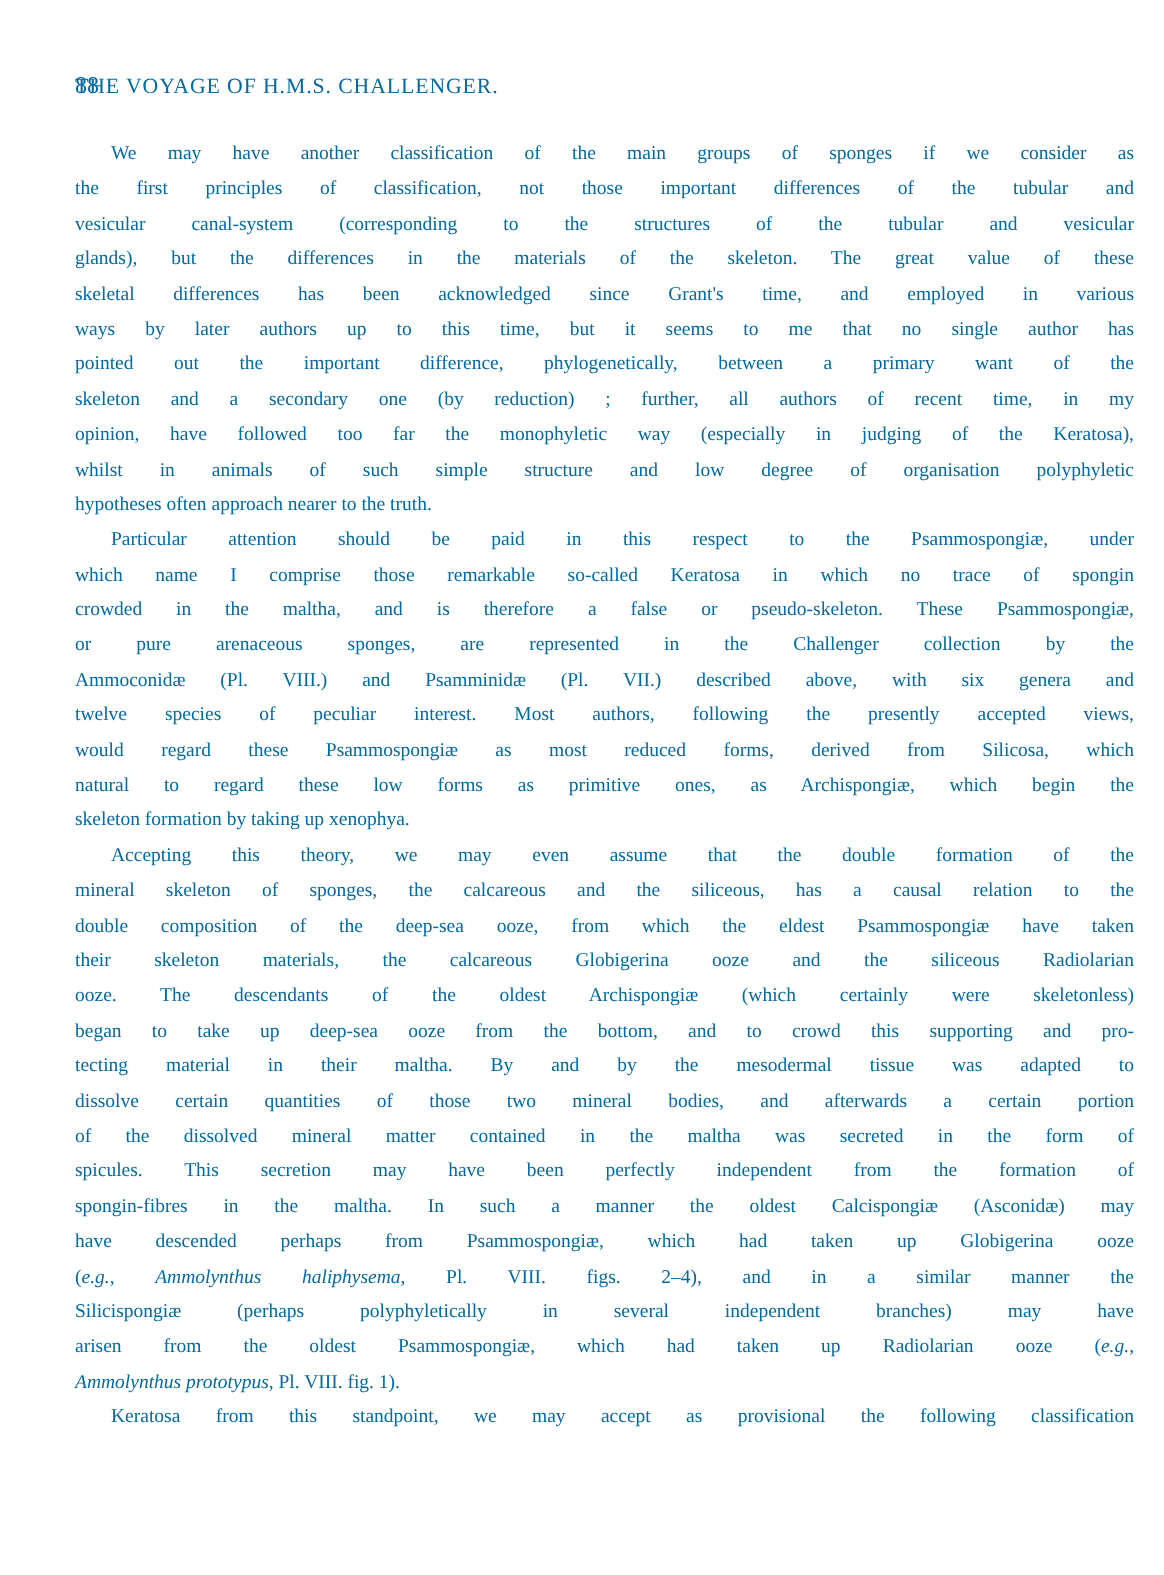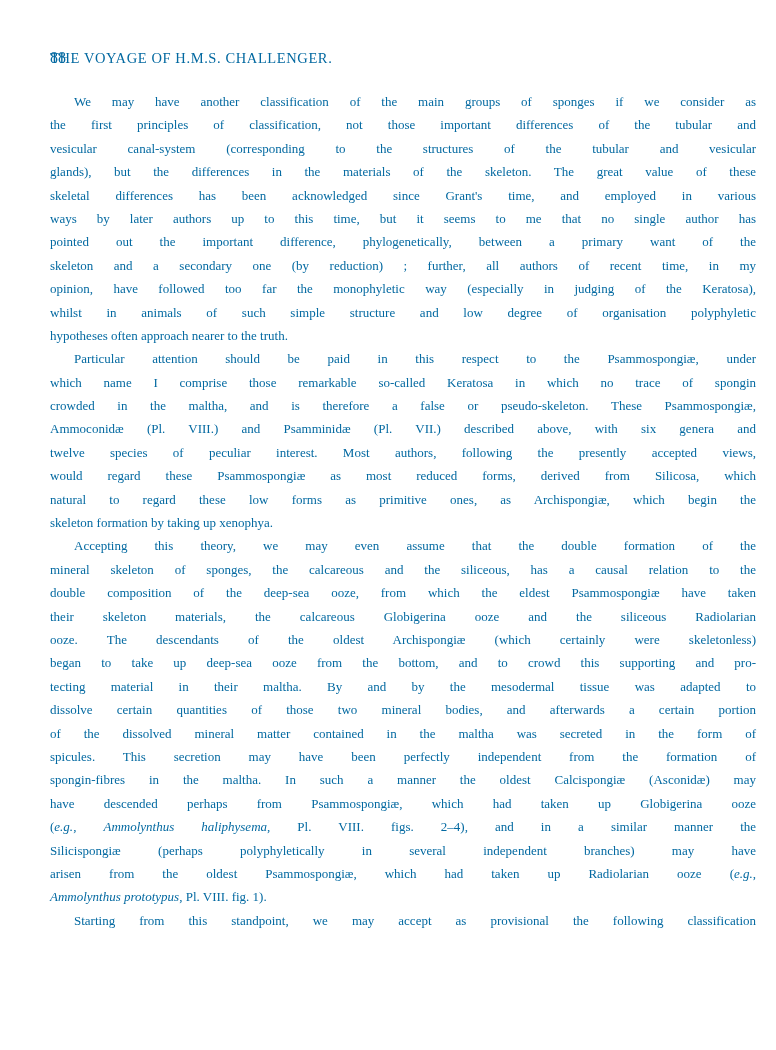--- a/index.html
+++ b/index.html
@@ -50,20 +50,21 @@
       <span class="line">skeleton and a secondary one (by reduction) ; further, all authors of recent time, in my</span>
       <span class="line">opinion, have followed too far the monophyletic way (especially in judging of the Keratosa),</span>
       <span class="line">whilst in animals of such simple structure and low degree of organisation polyphyletic</span>
       <span class="line last">hypotheses often approach nearer to the truth.</span>
     </div>
 
     <div>
       <span class="line indent">Particular attention should be paid in this respect to the Psammospongiæ, under</span>
       <span class="line">which name I comprise those remarkable so-called Keratosa in which no trace of spongin</span>
       <span class="line">crowded in the maltha, and is therefore a false or pseudo-skeleton.  These Psammospongiæ,</span>
+      <span class="line">or pure arenaceous sponges, are represented in the Challenger collection by the</span>
       <span class="line">Ammoconidæ (Pl. VIII.) and Psamminidæ (Pl. VII.) described above, with six genera and</span>
       <span class="line">twelve species of peculiar interest.  Most authors, following the presently accepted views,</span>
       <span class="line">would regard these Psammospongiæ as most reduced forms, derived from Silicosa, which</span>
       <span class="line">natural to regard these low forms as primitive ones, as Archispongiæ, which begin the</span>
       <span class="line last">skeleton formation by taking up xenophya.</span>
     </div>
 
     <div>
       <span class="line indent">Accepting this theory, we may even assume that the double formation of the</span>
       <span class="line">mineral skeleton of sponges, the calcareous and the siliceous, has a causal relation to the</span>
@@ -77,16 +78,16 @@
       <span class="line">spicules.  This secretion may have been perfectly independent from the formation of</span>
       <span class="line">spongin-fibres in the maltha.  In such a manner the oldest Calcispongiæ (Asconidæ) may</span>
       <span class="line">have descended perhaps from Psammospongiæ, which had taken up Globigerina ooze</span>
       <span class="line"><span>(</span><span class="it">e.g.</span><span>, </span><span class="it">Ammolynthus haliphysema</span><span>, Pl. VIII. figs. 2–4), and in a similar manner the</span></span>
       <span class="line">Silicispongiæ (perhaps polyphyletically in several independent branches) may have</span>
       <span class="line"><span>arisen from the oldest Psammospongiæ, which had taken up Radiolarian ooze (</span><span class="it">e.g.</span><span>,</span></span>
       <span class="line last"><span class="it">Ammolynthus prototypus</span><span>, Pl. VIII. fig. 1).</span></span>
     </div>
 
     <div>
-      <span class="line indent">Starting from this standpoint, we may accept as provisional the following classification</span>
+      <span class="line indent">Keratosa from this standpoint, we may accept as provisional the following classification</span>
     </div>
   </div>
 </div>
 
 </body></html>

